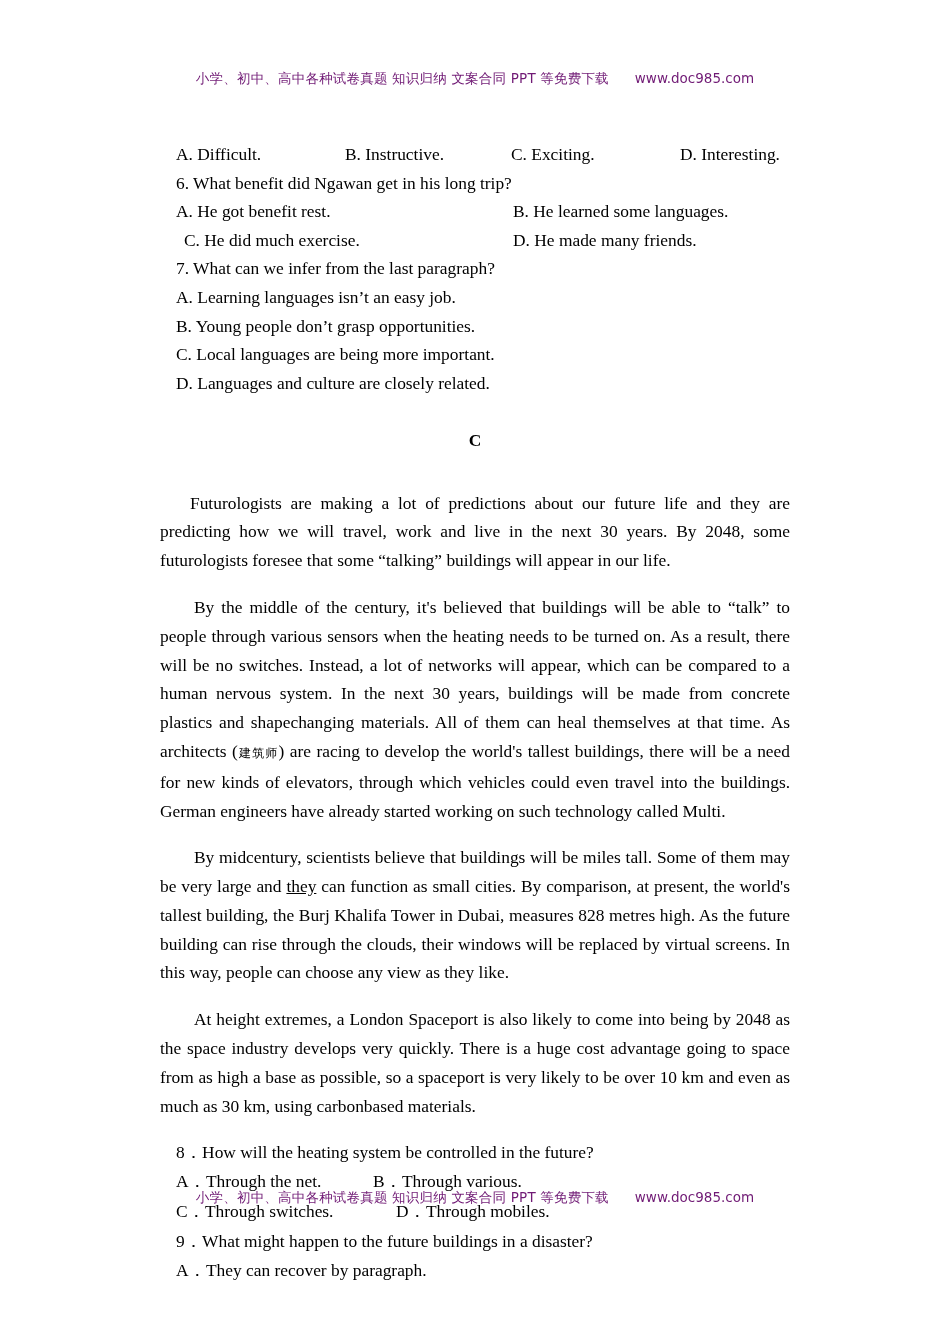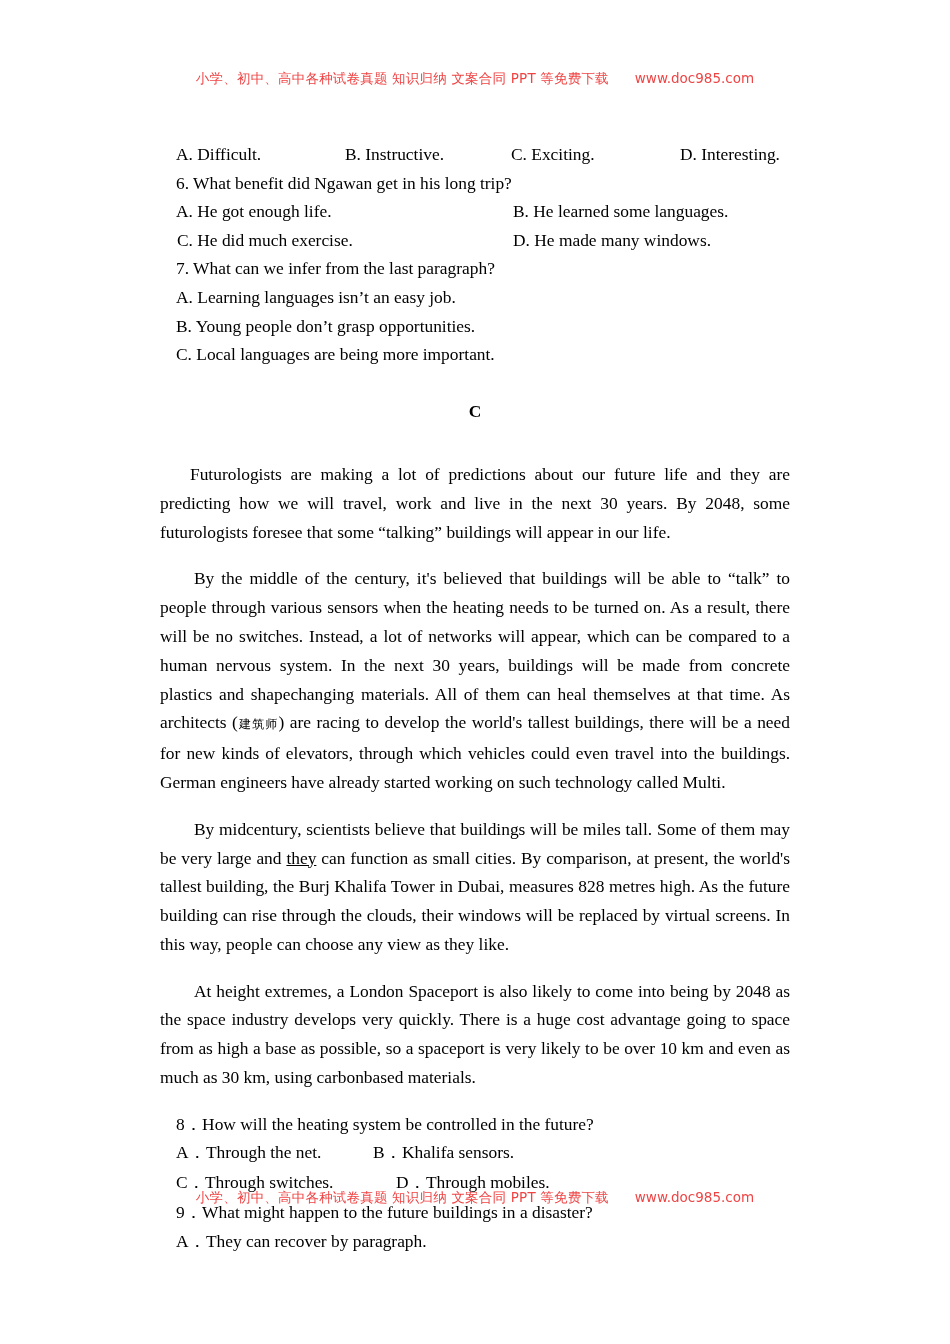--- a/index.html
+++ b/index.html
@@ -24,21 +24,21 @@
   }
 
   
   .watermark {
     position: absolute;
     left: 0;
     width: 950px;
     text-align: center;
     font-family: "DejaVu Sans", "Liberation Sans", sans-serif;
     font-size: 13.5px;
-    color: #ef4444;
+    color: #701a75;
     letter-spacing: .2px;
     white-space: nowrap;
   }
   .watermark .wm-url {
     margin-left: 26px;
     letter-spacing: 0;
   }
   #watermark-top { top: 70px; }
   #watermark-bottom { top: 1189px; }
 
@@ -104,51 +104,52 @@
 
     <div class="qline opts" style="margin-top:140px; height:28.6px;">
       <span class="col" style="left:0px;">A. Difficult.</span>
       <span class="col" style="left:169px;">B. Instructive.</span>
       <span class="col" style="left:335px;">C. Exciting.</span>
       <span class="col" style="left:504px;">D. Interesting.</span>
     </div>
 
     <div class="qline">6. What benefit did Ngawan get in his long trip?</div>
     <div class="qline opts" style="height:28.6px;">
-      <span class="col" style="left:0px;">A. He got enough life.</span>
+      <span class="col" style="left:0px;">A. He got benefit rest.</span>
       <span class="col" style="left:337px;">B. He learned some languages.</span>
     </div>
     <div class="qline opts" style="height:28.6px;">
-      <span class="col" style="left:1px;">C. He did much exercise.</span>
-      <span class="col" style="left:337px;">D. He made many windows.</span>
+      <span class="col" style="left:8px;">C. He did much exercise.</span>
+      <span class="col" style="left:337px;">D. He made many friends.</span>
     </div>
 
     <div class="qline">7. What can we infer from the last paragraph?</div>
     <div class="qline">A. Learning languages isn’t an easy job.</div>
     <div class="qline">B. Young people don’t grasp opportunities.</div>
     <div class="qline">C. Local languages are being more important.</div>
+    <div class="qline">D. Languages and culture are closely related.</div>
 
     <div class="sp-1"></div>
 
     <div class="section-letter">C</div>
 
     <div class="sp-3"></div>
 
     <p class="para lead">Futurologists are making a lot of predictions about our future life and they are predicting how we will travel, work and live in the next 30 years. By 2048, some futurologists foresee that some “talking” buildings will appear in our life.</p>
 
     <p class="para"><span>By the middle of the century, it's believed that buildings will be able to “talk” to people through various sensors when the heating needs to be turned on. As a result, there will be no switches. Instead, a lot of networks will appear, which can be compared to a human nervous system. In the next 30 years, buildings will be made from concrete plastics and shape</span><span class="nbgap">changing materials. All of them can heal themselves at that time. As architects (</span><span class="cn">建筑师</span><span>) are racing to develop the world's tallest buildings, there will be a need for new kinds of elevators, through which vehicles could even travel into the buildings. German engineers have already started working on such technology called Multi.</span></p>
 
     <p class="para"><span>By midcentury, scientists believe that buildings will be miles tall. Some of them may be very large and </span><u>they</u><span> can function as small cities. By comparison, at present, the world's tallest building, the Burj Khalifa Tower in Dubai, measures 828 metres high. As the future building can rise through the clouds, their windows will be replaced by virtual screens. In this way, people can choose any view as they like.</span></p>
 
     <p class="para">At height extremes, a London Spaceport is also likely to come into being by 2048 as the space industry develops very quickly. There is a huge cost advantage going to space from as high a base as possible, so a spaceport is very likely to be over 10 km and even as much as 30 km, using carbonbased materials.</p>
 
     <div class="qline" style="margin-top:4px;">8．How will the heating system be controlled in the future?</div>
     <div class="qline opts" style="height:30px;">
       <span class="col" style="left:0px;">A．Through the net.</span>
-      <span class="col" style="left:197px;">B．Khalifa sensors.</span>
+      <span class="col" style="left:197px;">B．Through various.</span>
     </div>
     <div class="qline opts" style="height:30px;">
       <span class="col" style="left:0px;">C．Through switches.</span>
       <span class="col" style="left:220px;">D．Through mobiles.</span>
     </div>
 
     <div class="qline">9．What might happen to the future buildings in a disaster?</div>
     <div class="qline">A．They can recover by paragraph.</div>
 
   </div>

